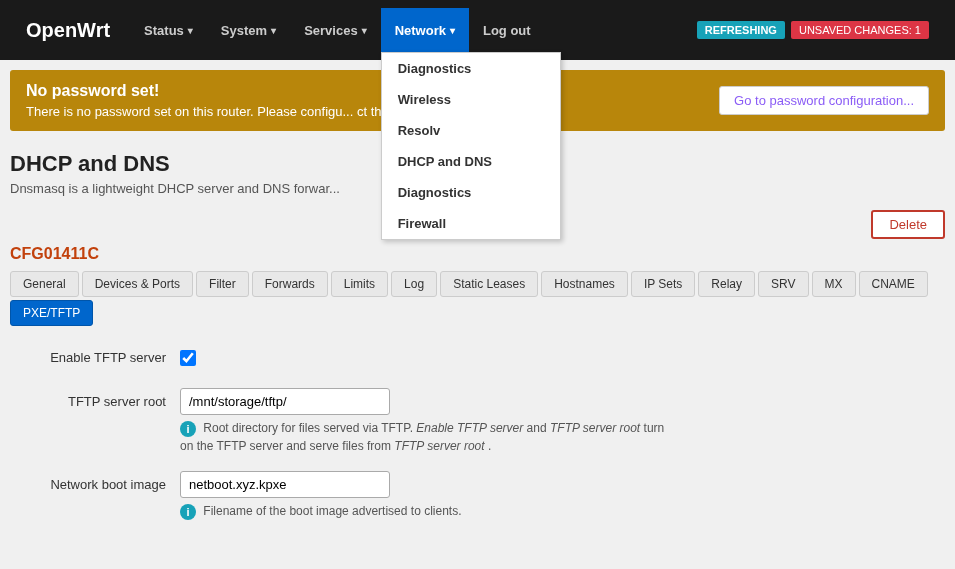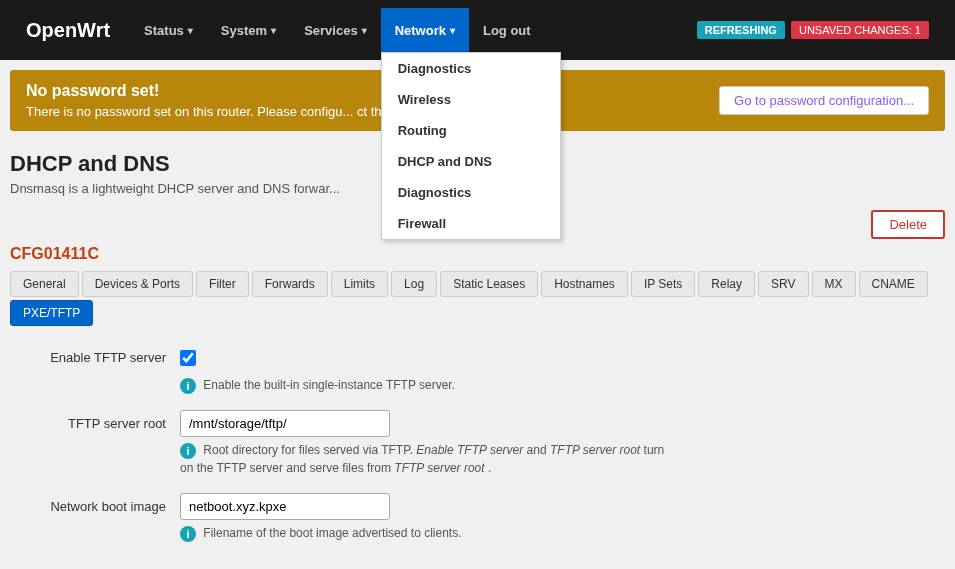--- a/index.html
+++ b/index.html
@@ -230,21 +230,21 @@
     <div class="nav-item">
       <span>Services</span>
       <span class="arrow">▾</span>
     </div>
     <div class="nav-item active dropdown">
       <span>Network</span>
       <span class="arrow">▾</span>
       <div class="dropdown-menu">
         <div class="dropdown-item">Diagnostics</div>
         <div class="dropdown-item">Wireless</div>
-        <div class="dropdown-item">Routing</div>
+        <div class="dropdown-item">Resolv</div>
         <div class="dropdown-item">DHCP and DNS</div>
         <div class="dropdown-item">Diagnostics</div>
         <div class="dropdown-item">Firewall</div>
       </div>
     </div>
     <div class="nav-item">
       <span>Log out</span>
     </div>
   </div>
   <div class="nav-badges">
@@ -288,24 +288,20 @@
     <button class="tab-btn active">PXE/TFTP</button>
   </div>
 
   <div class="form-section">
 
     <div class="form-row">
       <div class="form-label">Enable TFTP server</div>
       <div class="form-control-wrap">
         <div class="checkbox-wrap">
           <input type="checkbox" checked="" style="">
-        </div>
-        <div class="form-hint">
-          <span class="info-icon">i</span>
-          <span>Enable the built-in single-instance TFTP server.</span>
         </div>
       </div>
     </div>
 
     <div class="form-row">
       <div class="form-label">TFTP server root</div>
       <div class="form-control-wrap">
         <input type="text" class="form-control" value="/mnt/storage/tftp/" style="">
         <div class="form-hint">
           <span class="info-icon">i</span>

